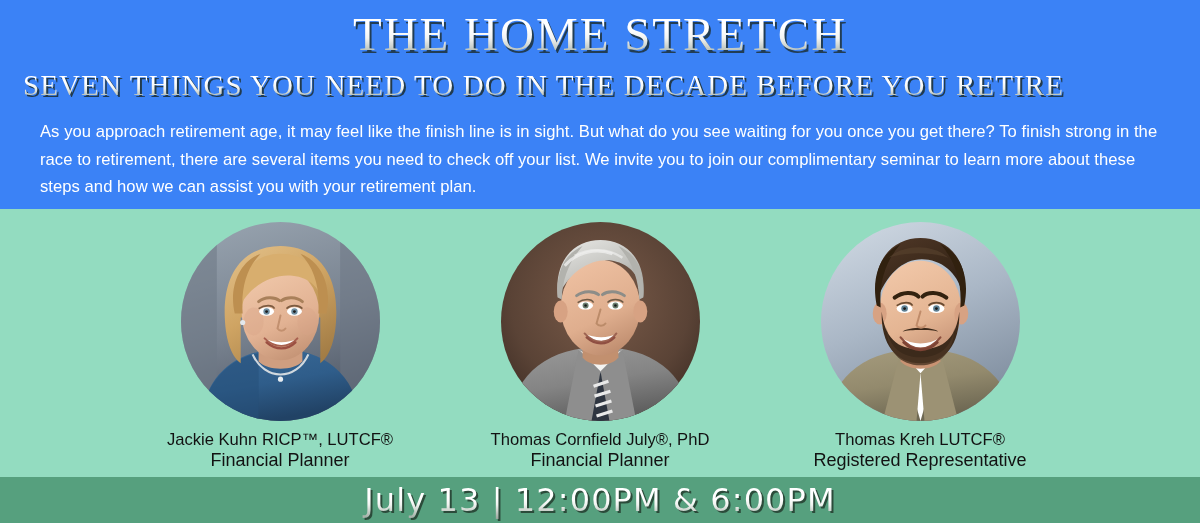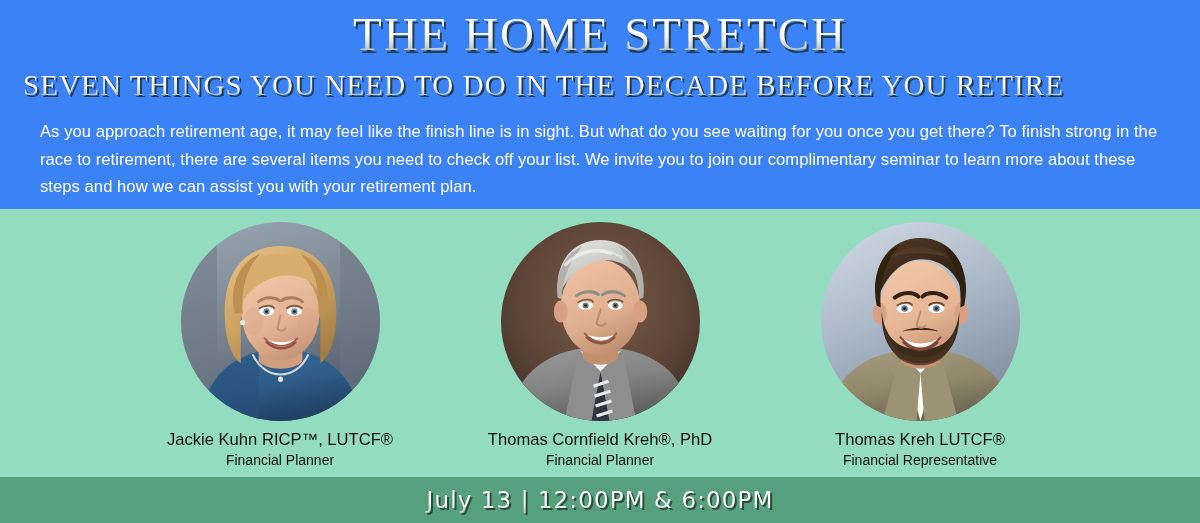--- a/index.html
+++ b/index.html
@@ -134,21 +134,21 @@
     font-family: "Liberation Sans", sans-serif;
     font-size: 16.6px;
     line-height: 21px;
     color: #121212;
     text-align: center;
     white-space: nowrap;
   }
 
   .presenter-role {
     font-family: "Liberation Sans", sans-serif;
-    font-size: 14px;
+    font-size: 18px;
     line-height: 21px;
     color: #121212;
     text-align: center;
     white-space: nowrap;
   }
 
   
   .bottom-bar {
     position: absolute;
     left: 0;
@@ -158,21 +158,21 @@
     background: #56a07e;
   }
 
   .event-when {
     position: absolute;
     left: 0;
     top: 3px;
     width: 1200px;
     text-align: center;
     font-family: "DejaVu Sans", sans-serif;
-    font-size: 23px;
+    font-size: 32px;
     line-height: 40px;
     font-weight: 400;
     letter-spacing: 1.1px;
     color: #ffffff;
     background: linear-gradient(to bottom, #ffffff 0%, #ffffff 46%, #f0f3f0 62%, #b4beb6 86%, #95a099 100%);
     -webkit-background-clip: text;
     background-clip: text;
     -webkit-text-fill-color: transparent;
     filter: drop-shadow(2px 2px 0px rgba(25,38,30,0.70));
     white-space: nowrap;
@@ -339,21 +339,21 @@
             <path d="M77 81 C83 77 91 77 93 81" stroke="#6f5a46" stroke-width="1.5" fill="none"></path>
             <path d="M107 81 C111 77 119 77 123 81" stroke="#6f5a46" stroke-width="1.5" fill="none"></path>
 
             <path d="M100 88 L96 102 C98 105 103 105 105 102" stroke="#bb8b69" stroke-width="2" fill="none" stroke-linecap="round"></path>
 
             <path d="M84 112 C94 122 108 122 116 112 C108 117 94 117 84 112 Z" fill="#ffffff"></path>
             <path d="M84 112 C94 123 108 123 116 112" stroke="#9d6351" stroke-width="2" fill="none" stroke-linecap="round"></path>
             <path d="M86 116 C95 124 106 124 114 116" stroke="#8f4f42" stroke-width="2.2" fill="none" stroke-linecap="round"></path>
           </svg>
         </div>
-        <div class="presenter-name">Thomas Cornfield Kreh®, PhD</div>
+        <div class="presenter-name">Thomas Cornfield July®, PhD</div>
         <div class="presenter-role">Financial Planner</div>
       </div>
 
       <div class="presenter">
         <div class="portrait">
           <svg viewBox="0 0 200 200" xmlns="http://www.w3.org/2000/svg">
             <defs>
               <linearGradient id="p3bg" x1="0" y1="0" x2="0.4" y2="1">
                 <stop offset="0%" stop-color="#d2dbe5"></stop>
                 <stop offset="55%" stop-color="#aab7c6"></stop>
@@ -414,21 +414,21 @@
             <path d="M108 84 C112 80 120 80 124 84" stroke="#6a4b31" stroke-width="1.6" fill="none"></path>
 
             <path d="M100 90 L96 104 C98 107 103 107 105 104" stroke="#c08c6a" stroke-width="2" fill="none" stroke-linecap="round"></path>
 
             <path d="M80 116 C92 130 108 130 120 116 C108 124 92 124 80 116 Z" fill="#ffffff"></path>
             <path d="M80 116 C92 131 108 131 120 116" stroke="#8c4f3e" stroke-width="2.2" fill="none" stroke-linecap="round"></path>
             <path d="M83 121 C93 131 107 131 117 121" stroke="#7d4334" stroke-width="2.6" fill="none" stroke-linecap="round"></path>
           </svg>
         </div>
         <div class="presenter-name">Thomas Kreh LUTCF®</div>
-        <div class="presenter-role">Financial Representative</div>
+        <div class="presenter-role">Registered Representative</div>
       </div>
 
     </div>
   </div>
 
   <div class="bottom-bar">
     <div class="event-when">July 13  |  12:00PM &amp; 6:00PM</div>
   </div>
 
 </div>

